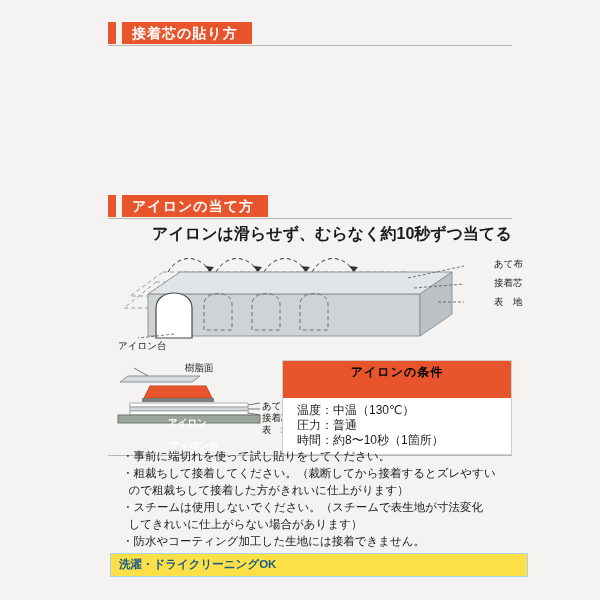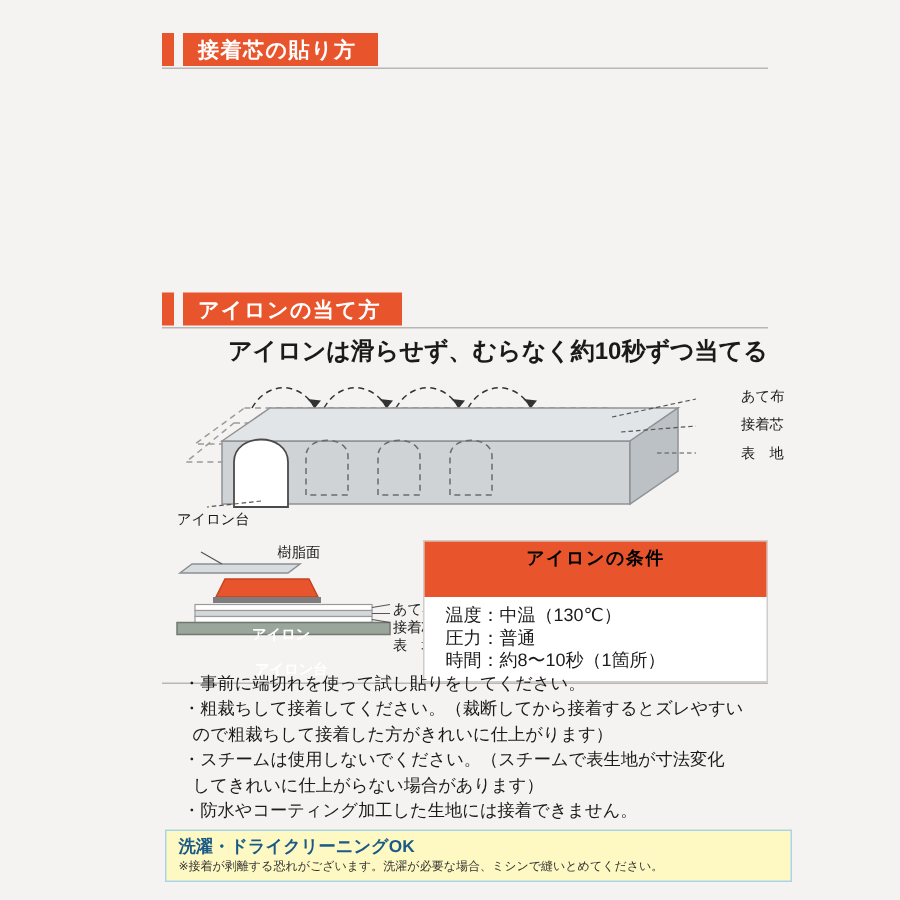--- a/index.html
+++ b/index.html
@@ -81,21 +81,21 @@
     padding:5px 0 6px 14px;
     font-size:12px;
     line-height:15px;
     white-space:pre;
   }
   
   .wash-box{
     position:absolute;
     left:110px;top:553px;
     width:400px;
-    background:#fef9c3;
+    background:#fde047;
     border:1px solid #a9d3ea;
     padding:3px 8px 4px 8px;
   }
   .wash-title{
     font-size:11.5px;
     color:#1a5a86;
     font-weight:bold;
   }
   .wash-sub{
     font-size:8px;
@@ -209,16 +209,15 @@
 
   <div class="txt" style="left:122px;top:448px;">・事前に端切れを使って試し貼りをしてください。
 ・粗裁ちして接着してください。（裁断してから接着するとズレやすい
   ので粗裁ちして接着した方がきれいに仕上がります）
 ・スチームは使用しないでください。（スチームで表生地が寸法変化
   してきれいに仕上がらない場合があります）
 ・防水やコーティング加工した生地には接着できません。</div>
 
   <div class="wash-box">
     <div class="wash-title">洗濯・ドライクリーニングOK</div>
-    <div class="wash-sub">※接着が剥離する恐れがございます。洗濯が必要な場合、ミシンで縫いとめてください。</div>
   </div>
 
 </div>
 
 </body></html>

